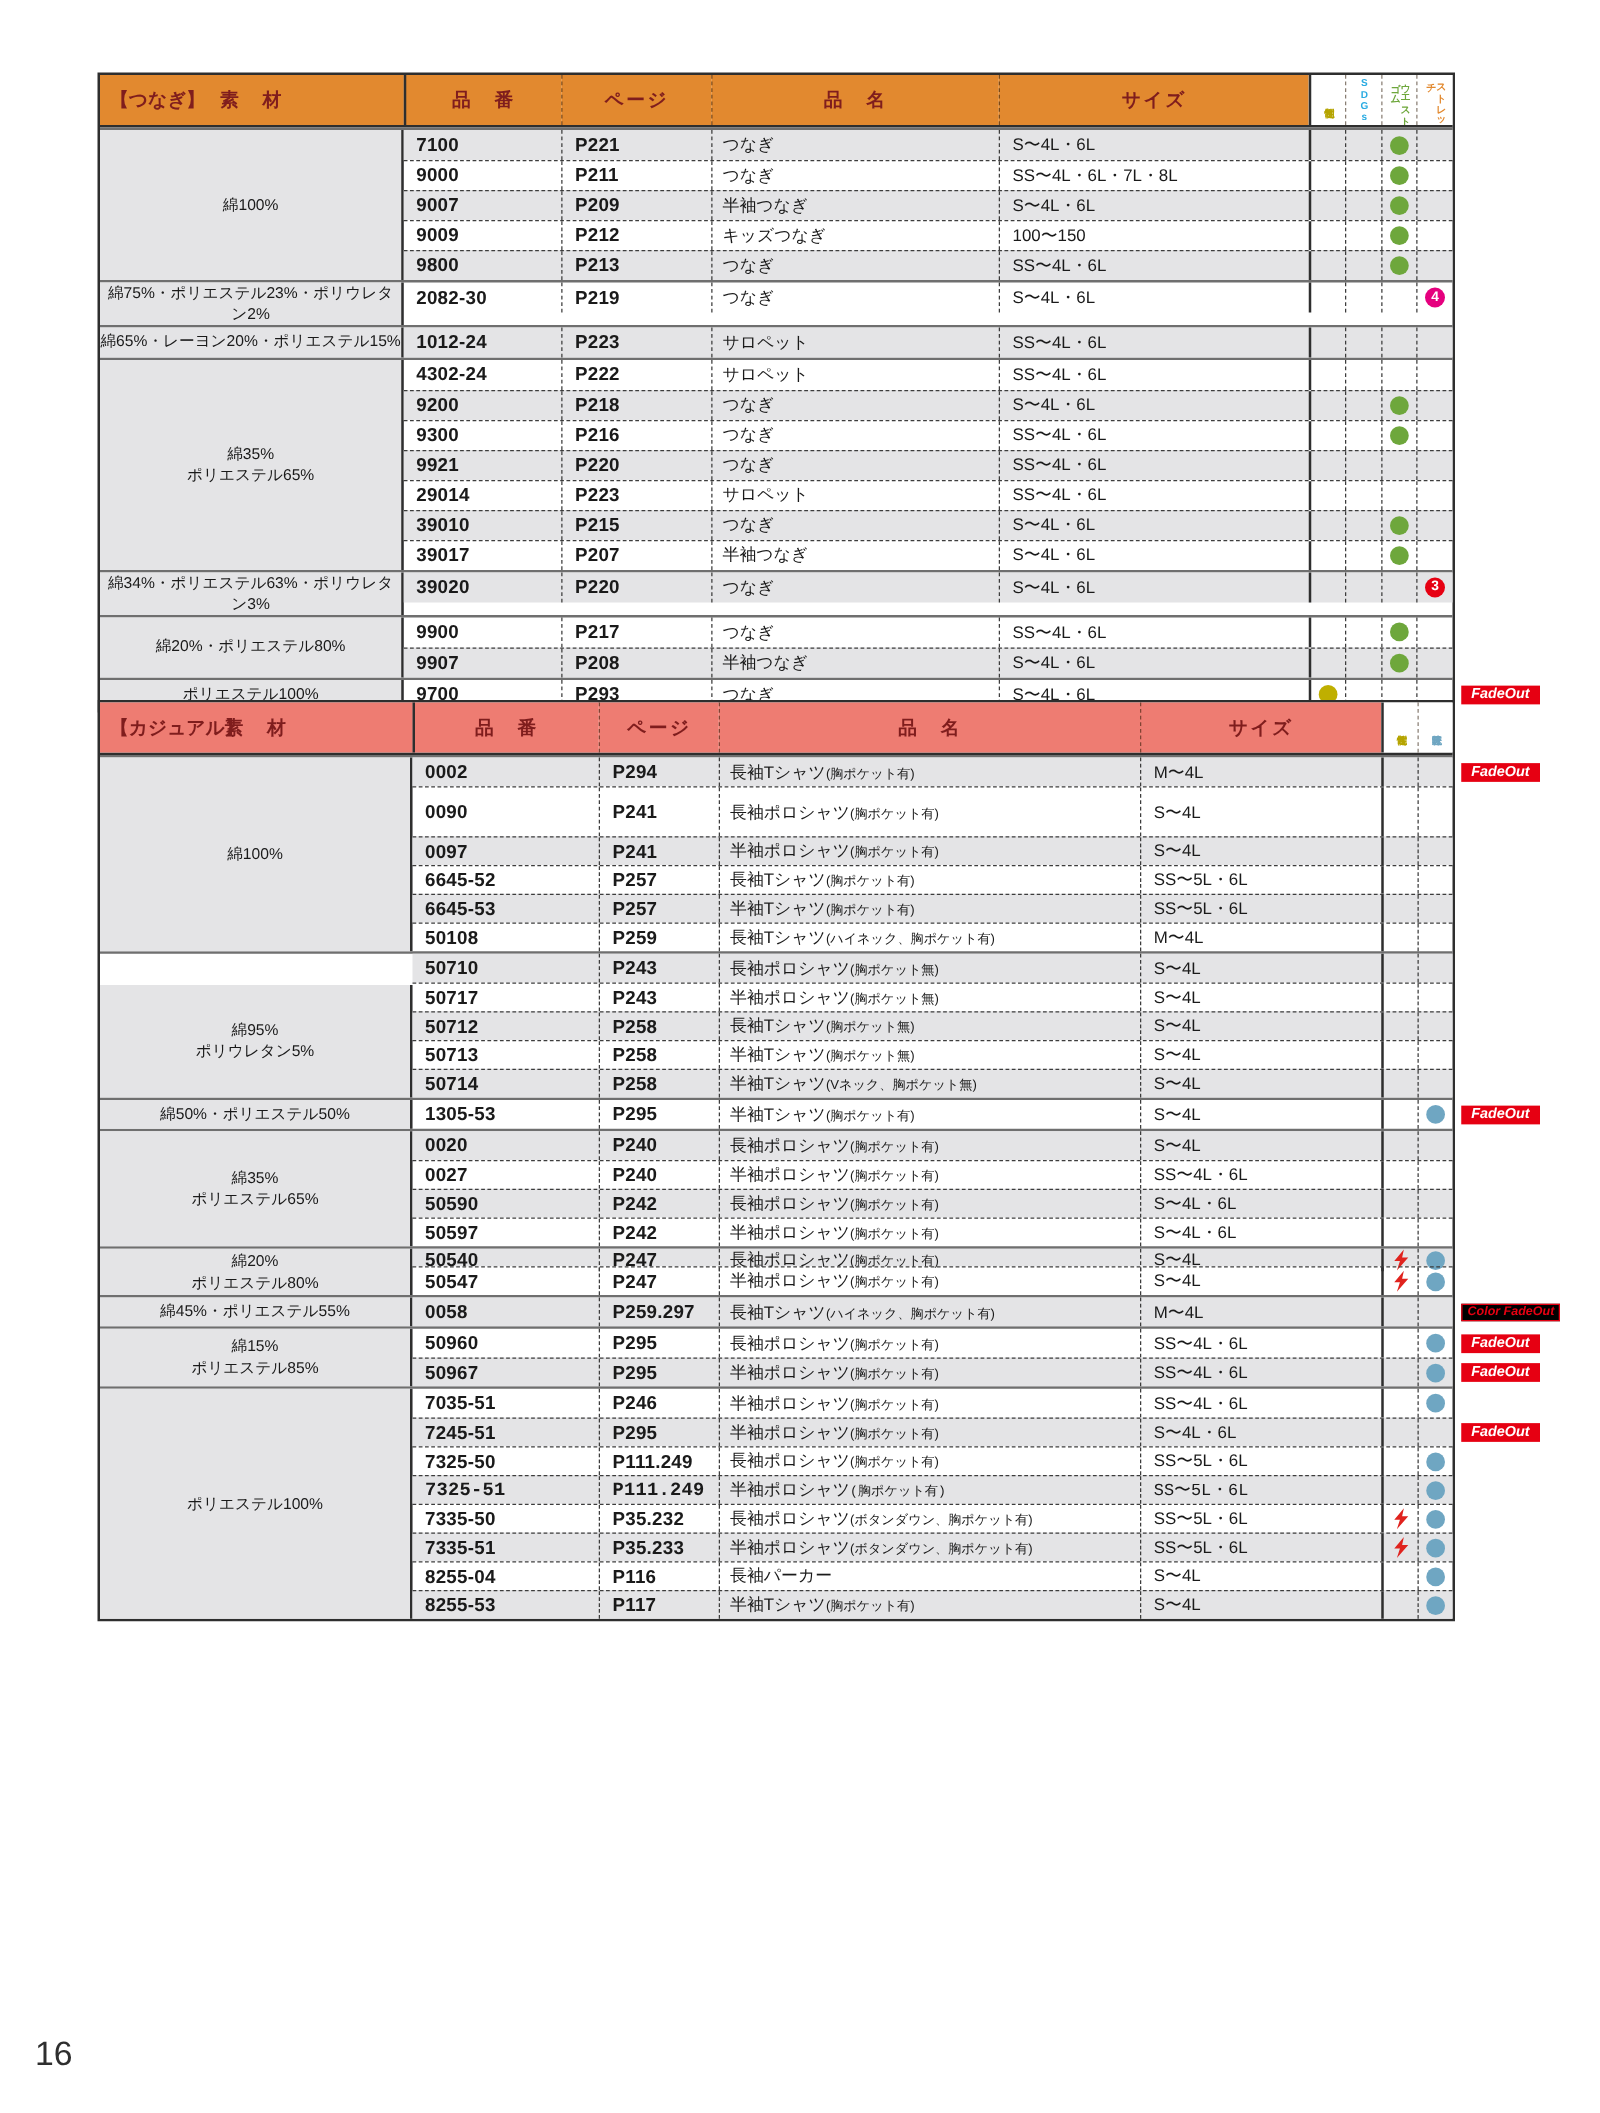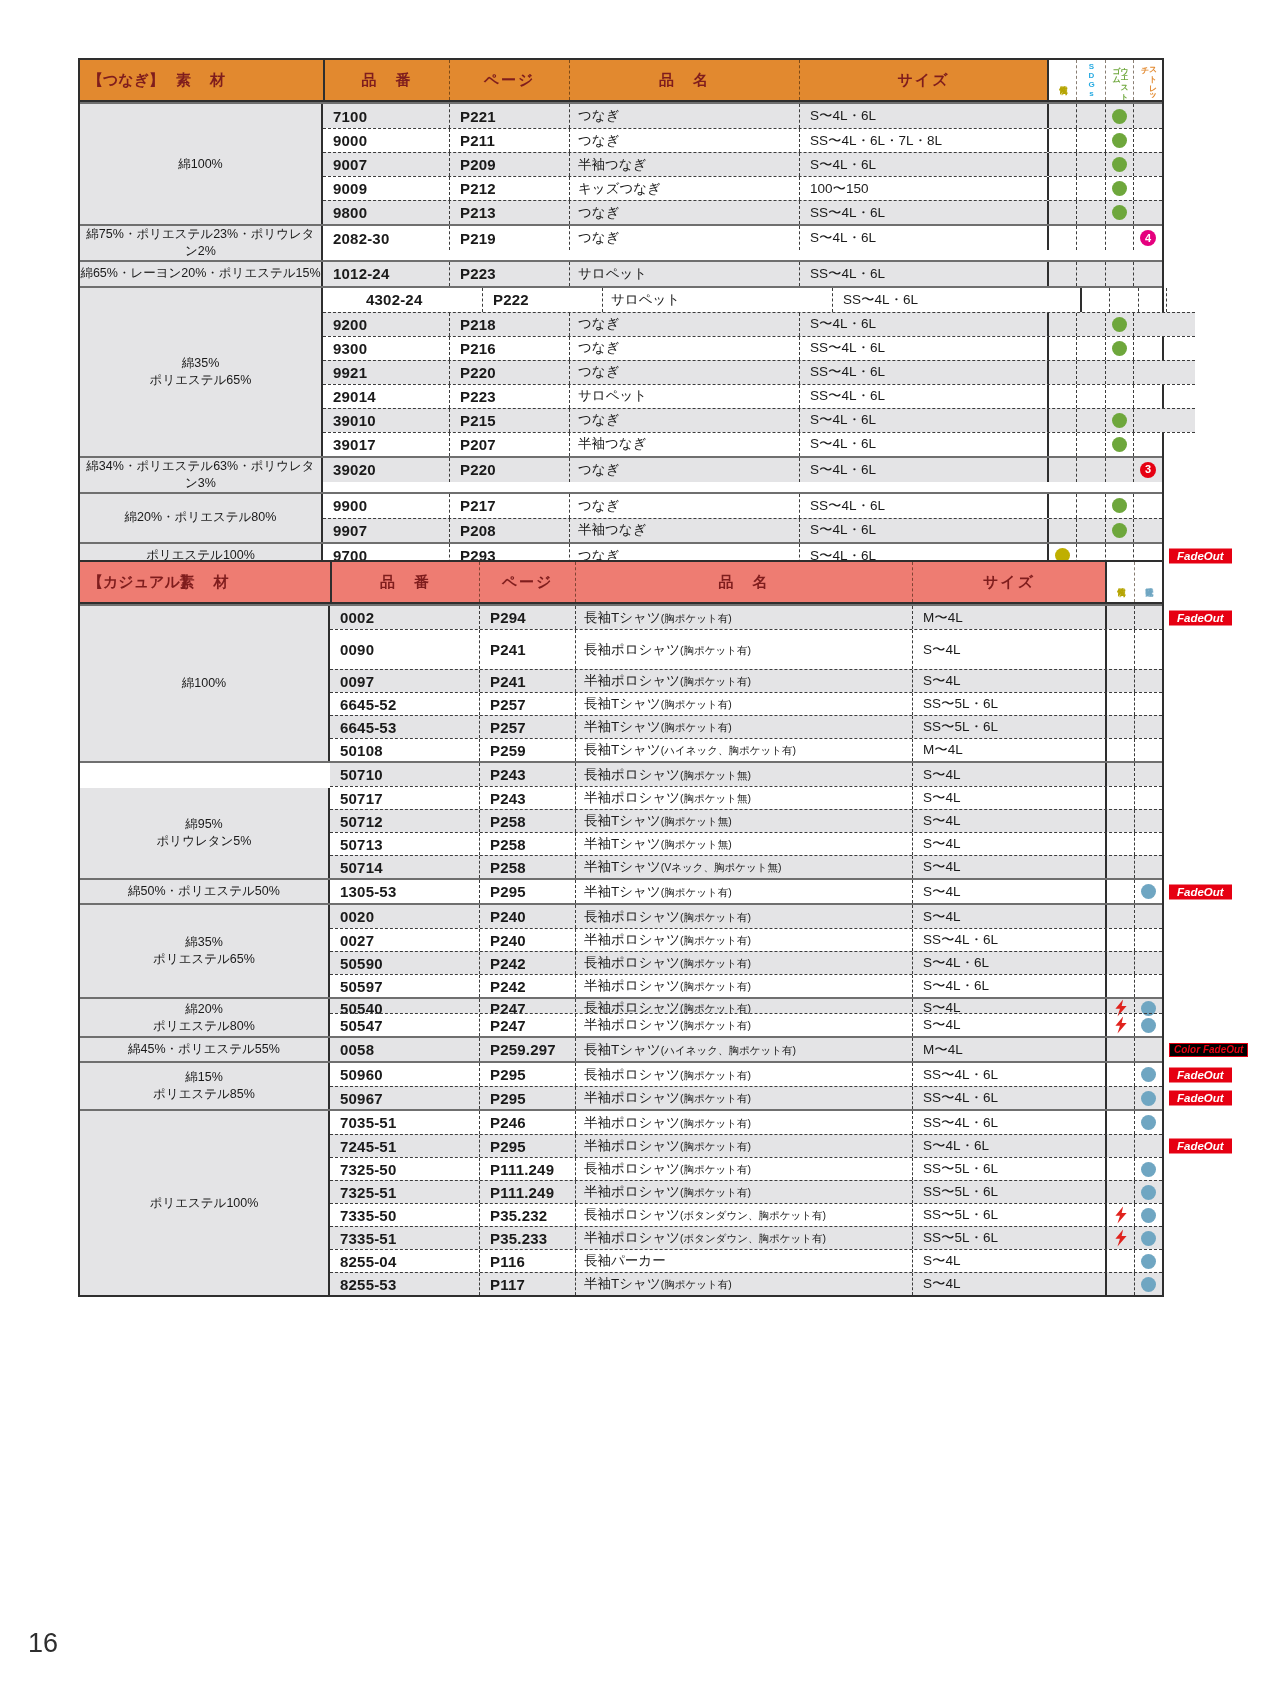--- a/index.html
+++ b/index.html
@@ -188,21 +188,21 @@
           <div class="cell icon sep-dash"></div>
           <div class="cell icon sep-dash"></div>
           <div class="cell icon sep-dash"></div>
         </div>
       </div>
     </div>
     <div class="tgroup">
       <div class="matcell" style="width: 243px;">綿35%
 ポリエステル65%</div>
       <div class="grows">
-        <div class="trow" style="grid-template-columns: 126px 120px 230px 248px 29px 29px 28px 29px; height: 24px; padding-left: 33px;">
+        <div class="trow" style="grid-template-columns: 126px 120px 230px 248px 29px 29px 28px 29px; height: 24px;">
           <div class="cell code">4302-24</div>
           <div class="cell page sep-dash">P222</div>
           <div class="cell name sep-dash">
             <span class="nbase">サロペット</span>
           </div>
           <div class="cell size sep-dash">SS〜4L・6L</div>
           <div class="cell icon sep-solid"></div>
           <div class="cell icon sep-dash"></div>
           <div class="cell icon sep-dash"></div>
           <div class="cell icon sep-dash"></div>
@@ -702,21 +702,21 @@
           <div class="cell name sep-dash">
             <span class="nbase">長袖ポロシャツ</span>
             <span class="nnote">(胸ポケット有)</span>
           </div>
           <div class="cell size sep-dash">SS〜5L・6L</div>
           <div class="cell icon sep-solid"></div>
           <div class="cell icon sep-dash">
             <span class="dot" style="background: rgb(111, 166, 194);"></span>
           </div>
         </div>
-        <div class="trow gray" style="grid-template-columns: 149px 96px 337px 193px 29px 28px; height: 23px;">
+        <div class="trow gray" style="grid-template-columns: 149px 96px 337px 193px 29px 28px; height: 23px; font-family: Liberation Mono, monospace;">
           <div class="cell code">7325-51</div>
           <div class="cell page sep-dash">P111.249</div>
           <div class="cell name sep-dash">
             <span class="nbase">半袖ポロシャツ</span>
             <span class="nnote">(胸ポケット有)</span>
           </div>
           <div class="cell size sep-dash">SS〜5L・6L</div>
           <div class="cell icon sep-solid"></div>
           <div class="cell icon sep-dash">
             <span class="dot" style="background: rgb(111, 166, 194);"></span>

